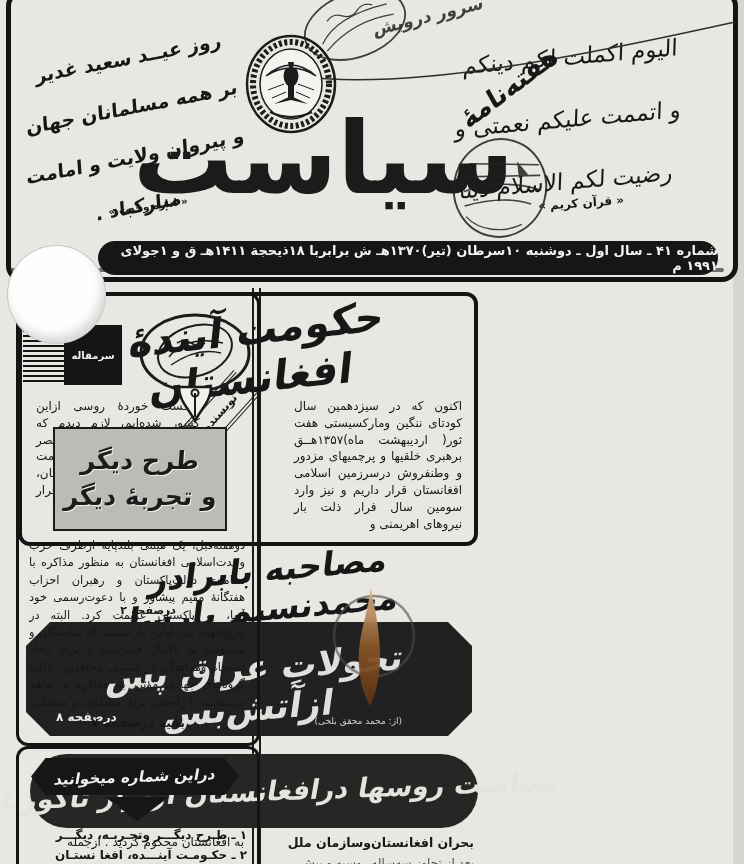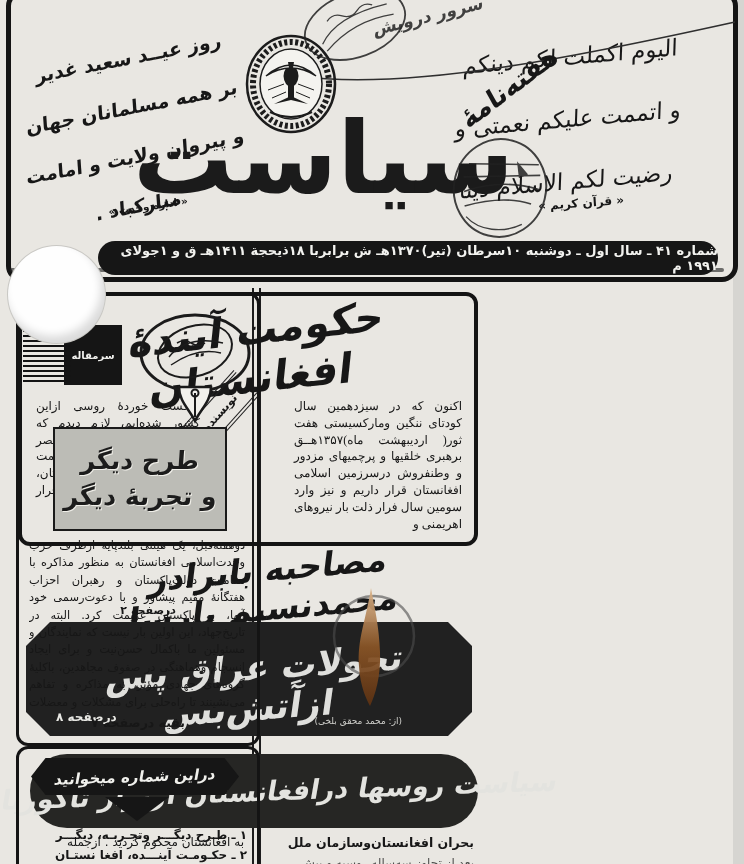--- a/index.html
+++ b/index.html
@@ -30,21 +30,21 @@
   
   .white-patch{left:8px;top:246px;width:97px;height:97px;border-radius:50%;background:#fefefe;
     box-shadow:inset -4px -7px 9px rgba(0,0,0,.14), 0 0 0 1px #c9c8c4;z-index:30;}
   
   .divider{left:252px;top:288px;width:5px;height:576px;border-left:2px solid #1d1d1d;border-right:2px solid #1d1d1d;}
   
   .article-box{right:266px;top:292px;width:452px;height:246px;border:4px solid #141414;border-radius:12px;}
   .article-headline{right:20px;top:10px;width:400px;text-align:center;font-size:41px;font-weight:bold;
     transform:rotate(-6deg) skewX(-12deg);letter-spacing:-1px;}
   .article-col{font-size:12px;line-height:16.8px;text-align:justify;}
-  .col-r{right:12px;top:102px;width:168px;font-family:Liberation Serif, serif;}
+  .col-r{right:12px;top:102px;width:168px;}
   .col-l{right:274px;top:102px;width:164px;}
   .more{font-weight:bold;font-size:12.5px;}
   .byline-wrap{right:186px;top:110px;width:120px;height:120px;transform:rotate(-48deg);display:flex;flex-direction:column;align-items:center;gap:7px;}
   .byline-line{width:150px;border-top:4px double #222;height:0;}
   .byline-text{font-size:11.5px;font-weight:bold;white-space:nowrap;}
   
   .interview{right:268px;top:550px;width:420px;text-align:center;font-size:33px;font-weight:bold;
     transform:rotate(-5deg) skewX(-12deg);letter-spacing:-1px;}
   .interview-ref{right:568px;top:604px;font-size:11px;font-weight:bold;}
   

